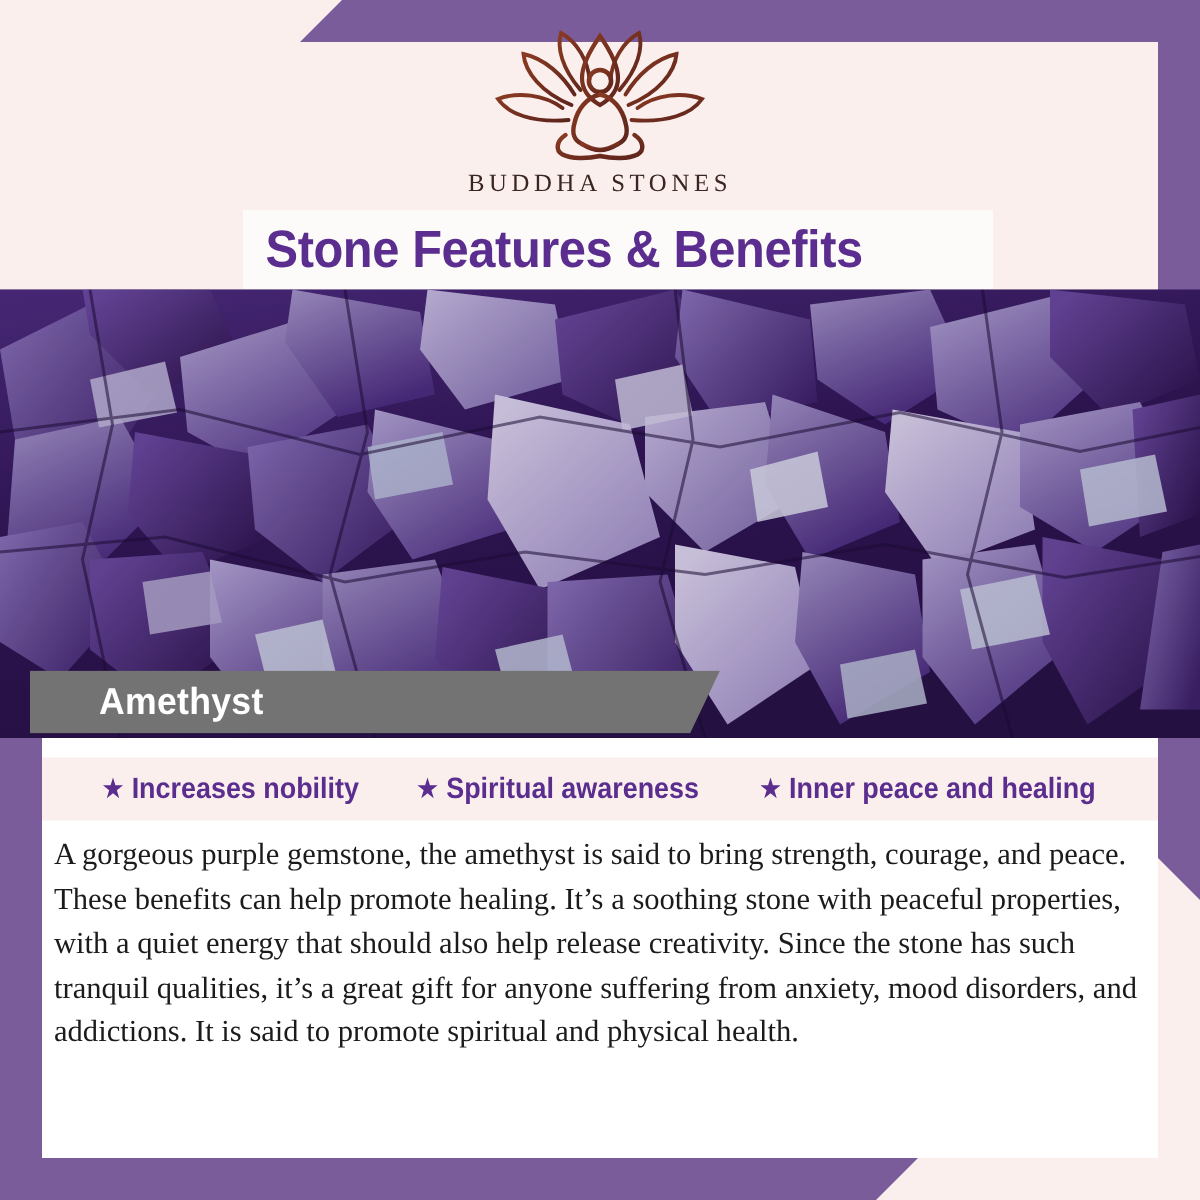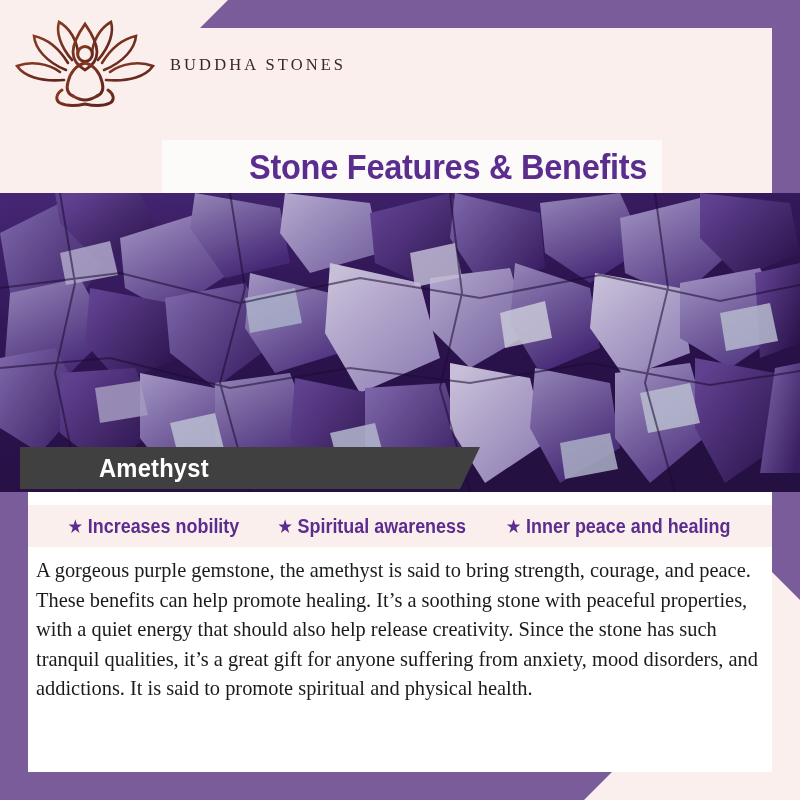--- a/index.html
+++ b/index.html
@@ -30,54 +30,53 @@
   .frame-bottom{
     position:absolute;bottom:0;left:0;width:800px;height:28px;
     background:#7b5c9b;
     clip-path:polygon(0 0, 612px 0, 584px 28px, 0 28px);
   }
 
   
   .header{position:absolute;top:0;left:0;width:800px;height:193px;}
   .logo-wrap{
     position:absolute;top:18px;left:0;width:800px;
-    display:flex;flex-direction:row;align-items:center;
+    display:flex;flex-direction:column;align-items:center;
   }
   .logo-mark{width:170px;height:92px;display:block;}
   .logo-word{
     margin-top:2px;
     font-family:"Liberation Serif","DejaVu Serif",serif;
     font-size:16.5px;letter-spacing:3.1px;color:#3b2520;
     font-weight:400;white-space:nowrap;
   }
   .title-box{
     position:absolute;left:162px;top:140px;width:500px;height:53px;
     background:#fdfbfa;
-    display:flex;align-items:center;justify-content:flex-end;
+    display:flex;align-items:center;justify-content:flex-start;
   }
   .title-text{
     font-size:35px;font-weight:bold;color:#5b2d8e;
     letter-spacing:-0.3px;white-space:nowrap;
     transform:scaleX(0.93);transform-origin:center;
     line-height:1;
   }
 
   
   .hero{
     position:absolute;left:0;top:193px;width:800px;height:299px;
     overflow:hidden;background:#3a1f63;
   }
   .hero svg{position:absolute;inset:0;width:800px;height:299px;}
 
   .stone-banner{
     position:absolute;left:20px;top:447px;
-    width:460px;height:42px;background:#404040;
+    width:460px;height:42px;background:#737373;
     display:flex;align-items:center;
     clip-path:polygon(0 0, 460px 0, 440px 42px, 0 42px);
-    padding-left:33px;
   }
   .stone-banner-label{
     margin-left:46px;color:#ffffff;font-size:25px;font-weight:bold;
     letter-spacing:0.2px;transform:scaleX(0.95);transform-origin:left center;
   }
 
   
   .body-area{
     position:absolute;left:28px;top:492px;width:744px;height:280px;
     background:#ffffff;

